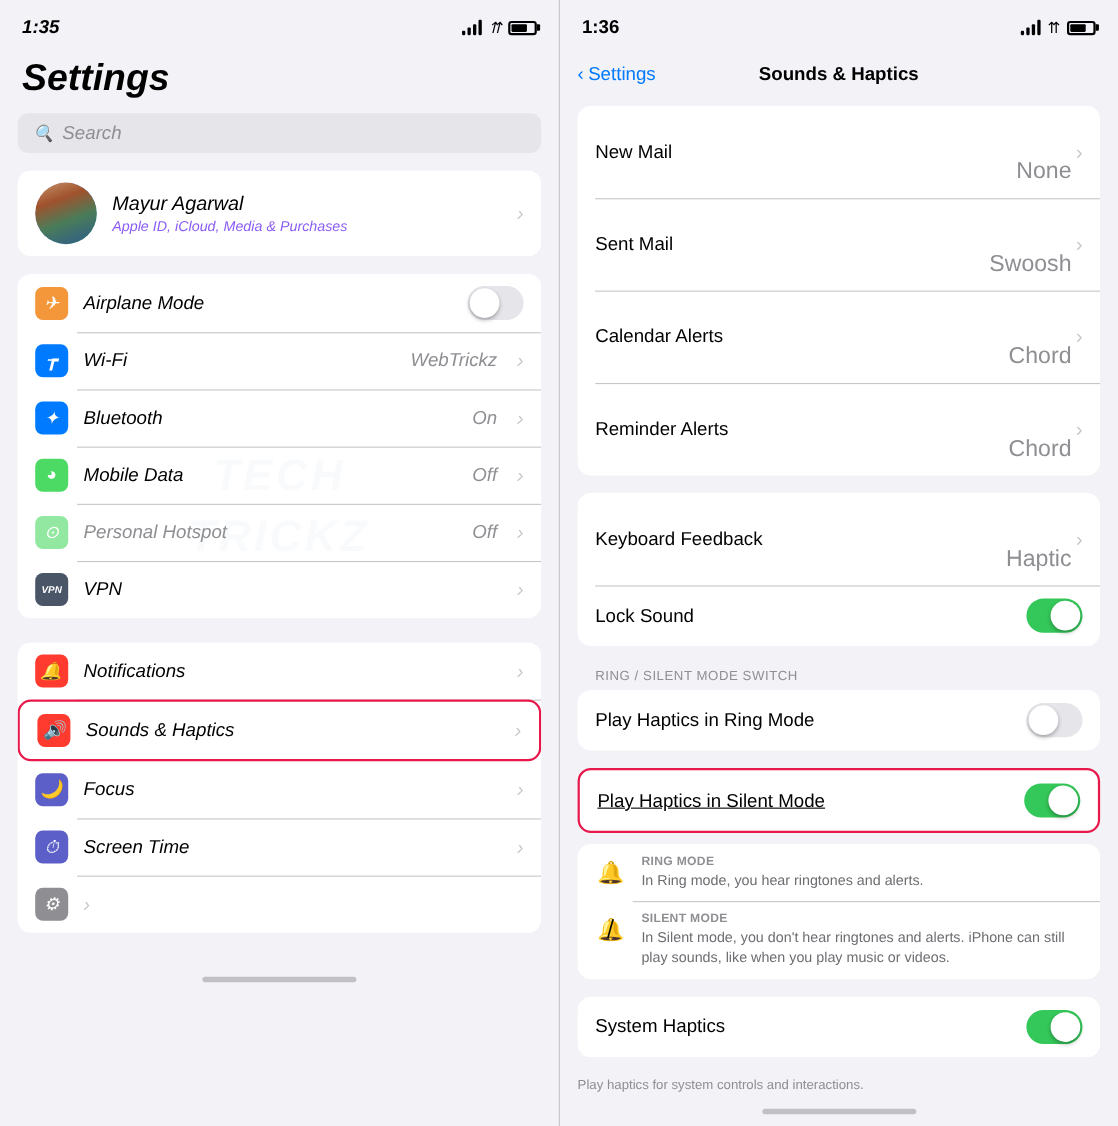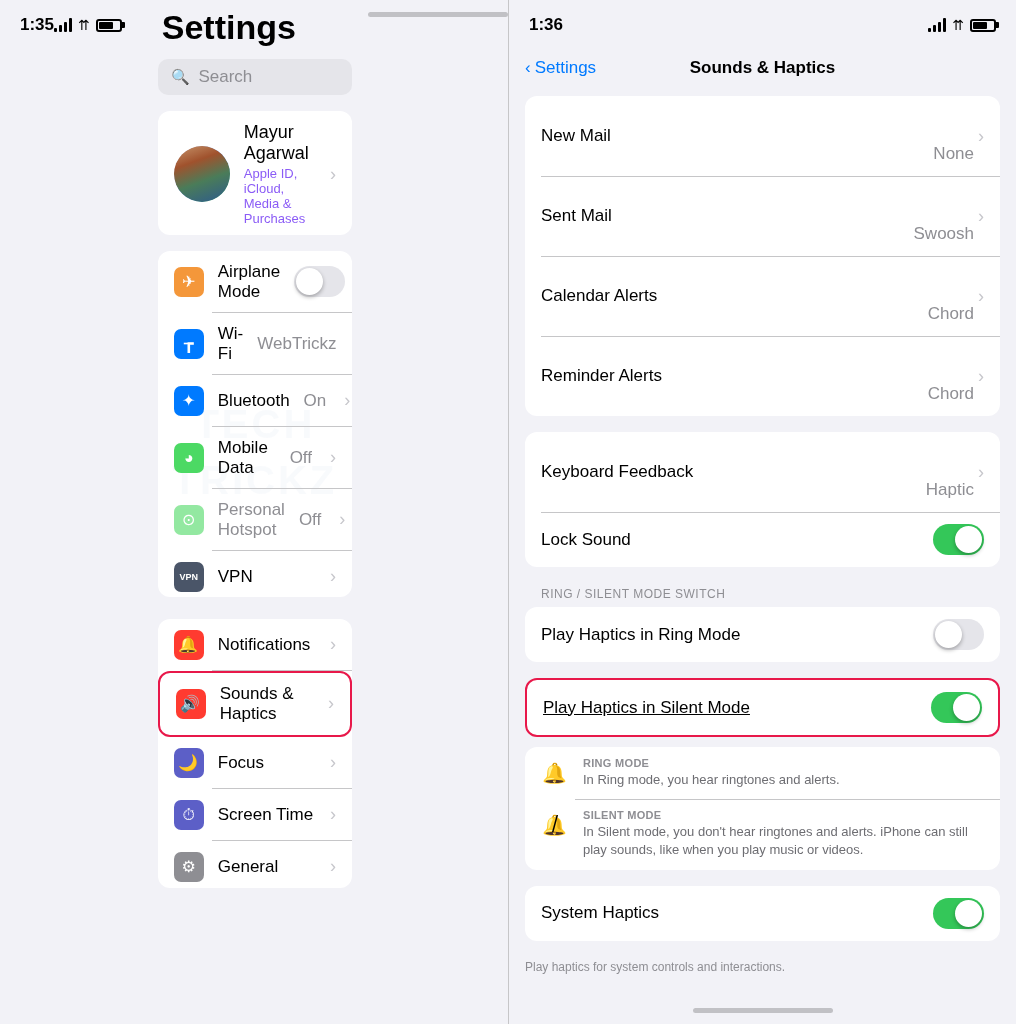--- a/index.html
+++ b/index.html
@@ -11,21 +11,23 @@
       background: #f2f2f7;
       overflow: hidden;
     }
 
     
     .left-panel {
       width: 508px;
       height: 904px;
       background: #f2f2f7;
       display: flex;
-      overflow: hidden;
+      flex-direction: column;
+      overflow: hidden;
+      font-style: italic;
     }
 
     
     .right-panel {
       width: 508px;
       height: 1024px;
       background: #f2f2f7;
       display: flex;
       flex-direction: column;
       overflow: hidden;
@@ -299,21 +301,21 @@
       right: 0;
       height: 0.5px;
       background: #c6c6c8;
     }
     .right-row-label {
       flex: 1;
       font-size: 17px;
       color: #000;
     }
     .right-row-value {
-      font-size: 17px;
+      font-size: 21px;
       color: #8e8e93;
       margin-right: 4px;
       margin-top: 36px;
     }
 
     .section-label {
       font-size: 12px;
       color: #8e8e93;
       text-transform: uppercase;
       letter-spacing: 0.5px;
@@ -529,21 +531,20 @@
         <span class="row-label">Focus</span>
         <span class="chevron">›</span>
       </div>
       <div class="settings-row">
         <div class="row-icon" style="background:#5c5fc7">⏱</div>
         <span class="row-label">Screen Time</span>
         <span class="chevron">›</span>
       </div>
       <div class="settings-row" style="border-bottom:none">
         <div class="row-icon" style="background:#8e8e93">⚙</div>
-        <span class="row-label">General</span>
         <span class="chevron">›</span>
       </div>
     </div>
   </div>
 
   <div class="home-indicator">
     <div class="home-bar"></div>
   </div>
 </div>
 

